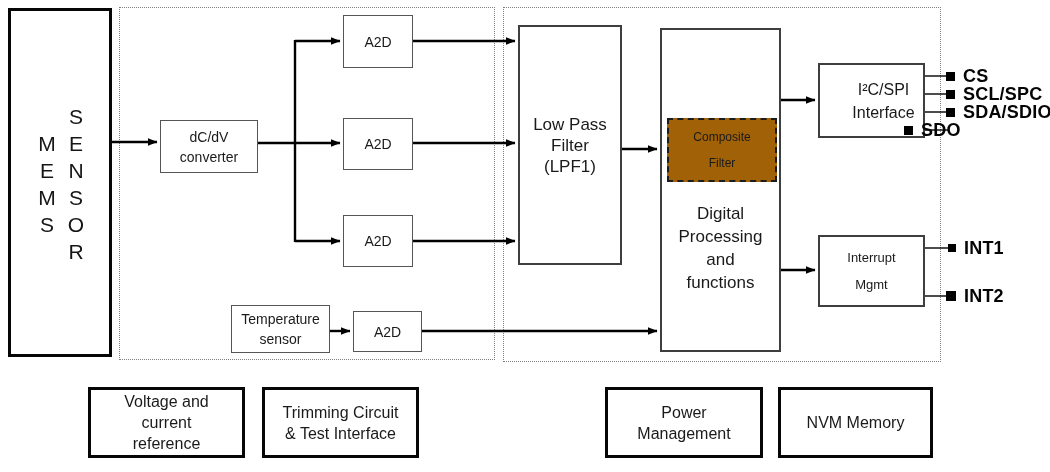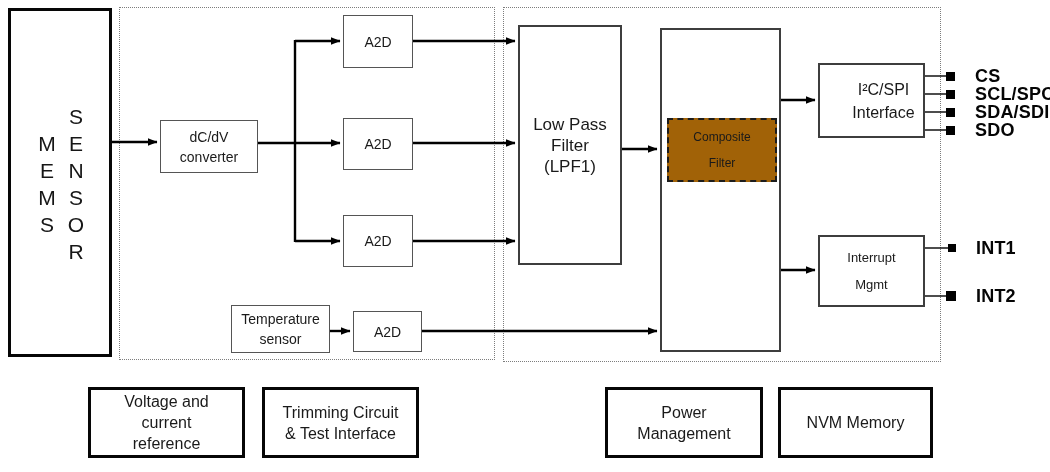--- a/index.html
+++ b/index.html
@@ -72,21 +72,21 @@
     white-space: pre-line;
   }
   .i2c-label { font-size: 16px; line-height: 23px; padding-left: 24px; }
   .int-label { font-size: 13px; line-height: 27px; }
   .lpf-label { font-size: 17px; line-height: 21px; }
   
   .pin {
     position: absolute;
     display: flex;
     align-items: center;
-    gap: 20px;
+    gap: 8px;
     height: 20px;
     z-index: 5;
   }
   .pad { width: 9px; height: 9px; background: #000; flex: none; }
   .pin-label {
     font-weight: bold;
     font-size: 18px;
     letter-spacing: 0.2px;
     color: #050505;
     white-space: nowrap;
@@ -175,20 +175,24 @@
     <span class="ml">Low Pass
 Filter
 (LPF1)</span>
   </div>
 
   <div class="box b-mid dp-box" style="left:660px; top:28px; width:121px; height:324px;">
     <div class="cf-box">
       <span class="ml">Composite
 Filter</span>
     </div>
+    <div class="dp-label">Digital
+Processing
+and
+functions</div>
   </div>
 
   <div class="box b-mid i2c-label" style="left:818px; top:63px; width:107px; height:75px;">
     <span class="ml">I²C/SPI
 Interface</span>
   </div>
 
   <div class="box b-mid int-label" style="left:818px; top:235px; width:107px; height:72px;">
     <span class="ml">Interrupt
 Mgmt</span>
@@ -199,21 +203,21 @@
     <span class="pin-label">CS</span>
   </div>
   <div class="pin" style="left:946px; top:84px;">
     <span class="pad"></span>
     <span class="pin-label">SCL/SPC</span>
   </div>
   <div class="pin" style="left:946px; top:102px;">
     <span class="pad"></span>
     <span class="pin-label">SDA/SDIO</span>
   </div>
-  <div class="pin" style="left:946px; top:120px;">
+  <div class="pin" style="left:904px; top:120px;">
     <span class="pad"></span>
     <span class="pin-label">SDO</span>
   </div>
 
   <div class="pin" style="left:948px; top:238px;">
     <span class="pad" style="width:8px;height:8px;"></span>
     <span class="pin-label">INT1</span>
   </div>
   <div class="pin" style="left:946px; top:286px;">
     <span class="pad" style="width:10px;height:10px;"></span>

